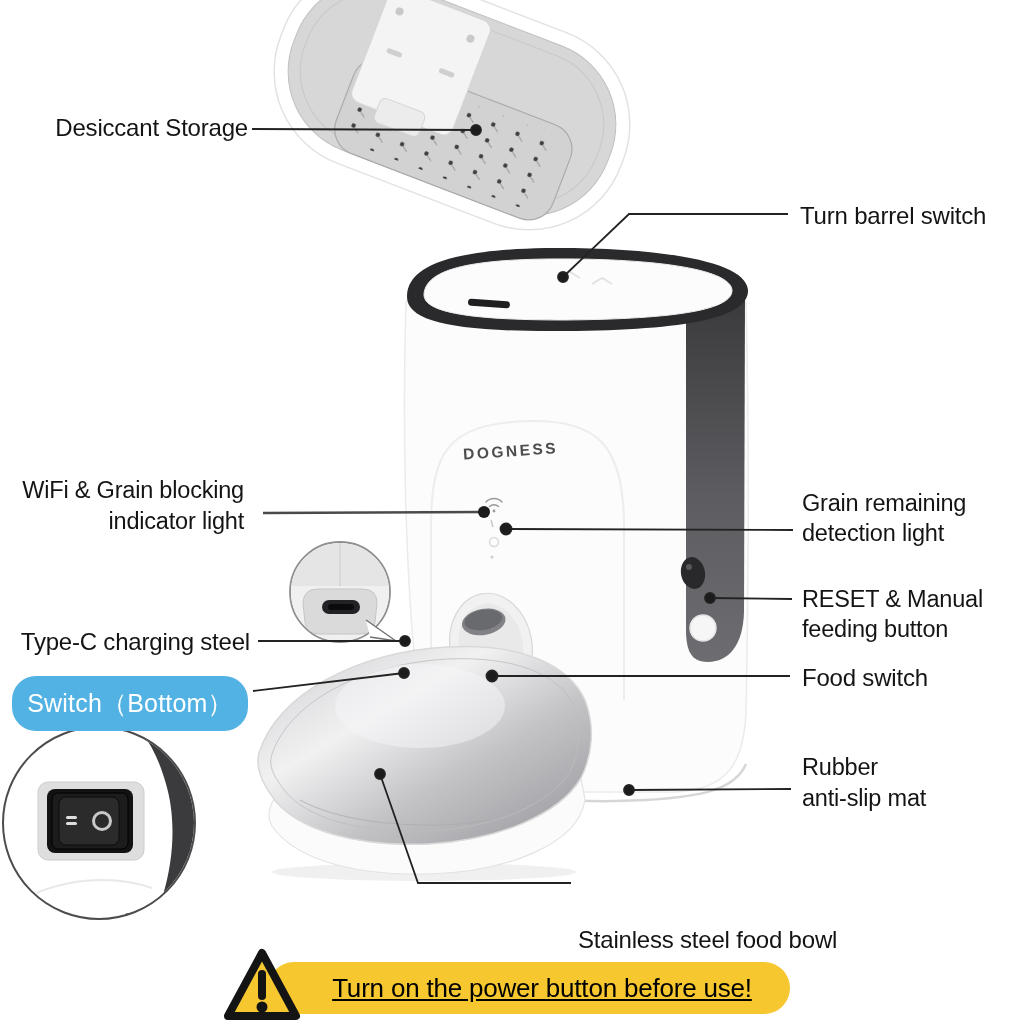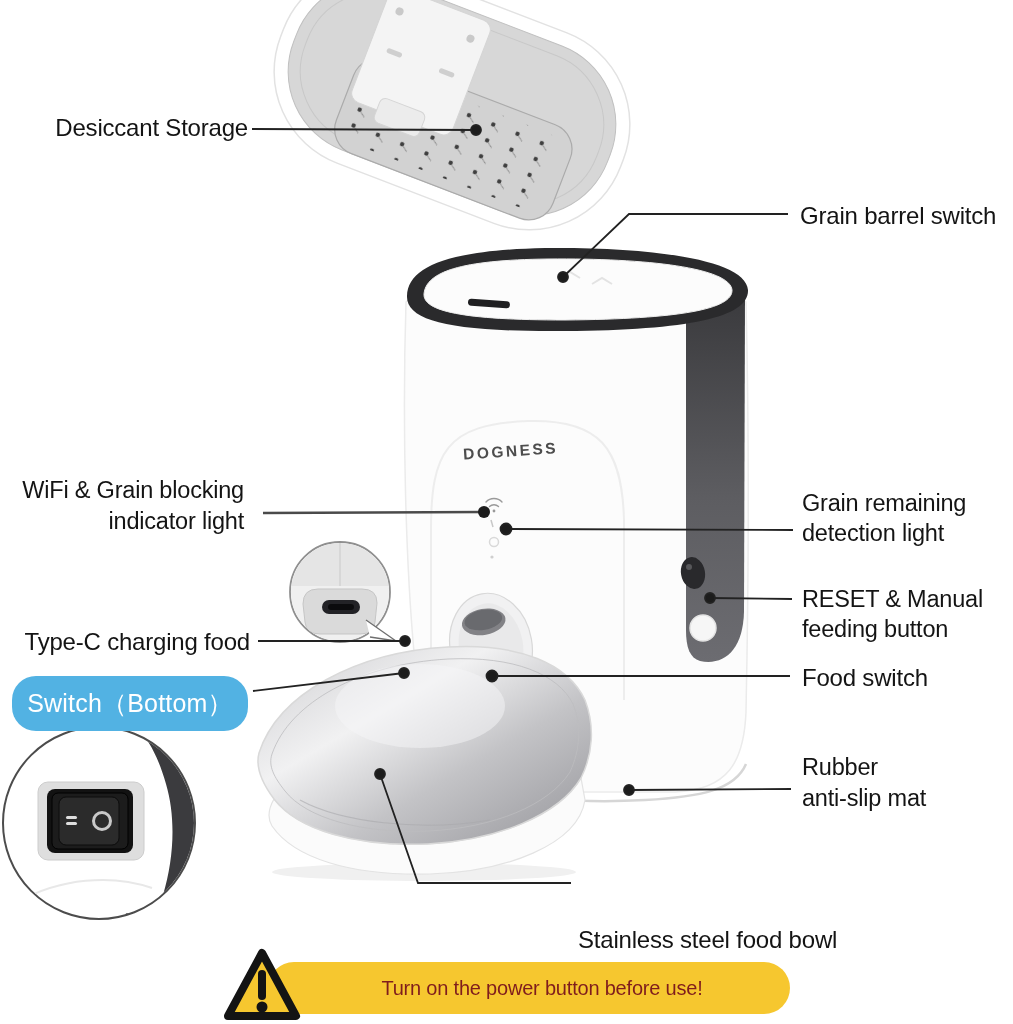--- a/index.html
+++ b/index.html
@@ -19,21 +19,21 @@
     position:absolute;left:12px;top:676px;width:236px;height:55px;
     background:var(--accent-blue,#52B2E3);color:#ffffff;border-radius:24px;
     display:flex;align-items:center;justify-content:center;
     font-size:25px;letter-spacing:0.2px;
   }
   .banner{
     position:absolute;left:268px;top:962px;width:522px;height:52px;
     background:var(--banner-yellow,#F6C72F);border-radius:30px;
     display:flex;align-items:center;justify-content:center;
   }
-  .banner-text{font-size:20px;font-weight:500;letter-spacing:-0.2px;color:#7f1d1d;padding-left:26px;}
+  .banner-text{font-size:26px;font-weight:500;letter-spacing:-0.2px;color:#000000;padding-left:26px;text-decoration:underline;}
   .warn{position:absolute;left:222px;top:946px;width:80px;height:78px;}
 </style>
 </head>
 <body>
 
 <div class="stage">
 
   <svg class="art" viewBox="0 0 1013 1024">
     <defs>
       <linearGradient id="winGrad" x1="0" y1="0" x2="0" y2="1">
@@ -207,32 +207,32 @@
         </g>
       <g>
           <polyline points="571,883 418,883 380,774" fill="none"></polyline>
           <circle cx="380" cy="774" r="5"></circle>
         </g>
     </g>
   </svg>
 
   <div class="lbl big right" style="left:20px;top:113px;width:228px;">Desiccant Storage</div>
 
-  <div class="lbl big" style="left:800px;top:201px;">Grain barrel switch</div>
+  <div class="lbl big" style="left:800px;top:201px;">Turn barrel switch</div>
 
   <div class="lbl right" style="left:0;top:475px;width:244px;line-height:31px;">WiFi &amp; Grain blocking
 indicator light</div>
 
   <div class="lbl" style="left:802px;top:488px;">Grain remaining
 detection light</div>
 
   <div class="lbl" style="left:802px;top:584px;">RESET &amp; Manual
 feeding button</div>
 
-  <div class="lbl big right" style="left:6px;top:627px;width:244px;">Type-C charging food</div>
+  <div class="lbl big right" style="left:6px;top:627px;width:244px;">Type-C charging steel</div>
 
   <div class="pill">Switch（Bottom）</div>
 
   <div class="lbl big" style="left:802px;top:663px;">Food switch</div>
 
   <div class="lbl" style="left:802px;top:752px;line-height:31px;">Rubber
 anti-slip mat</div>
 
   <div class="lbl big" style="left:578px;top:916px;margin-top:9px;">Stainless steel food bowl</div>
 

